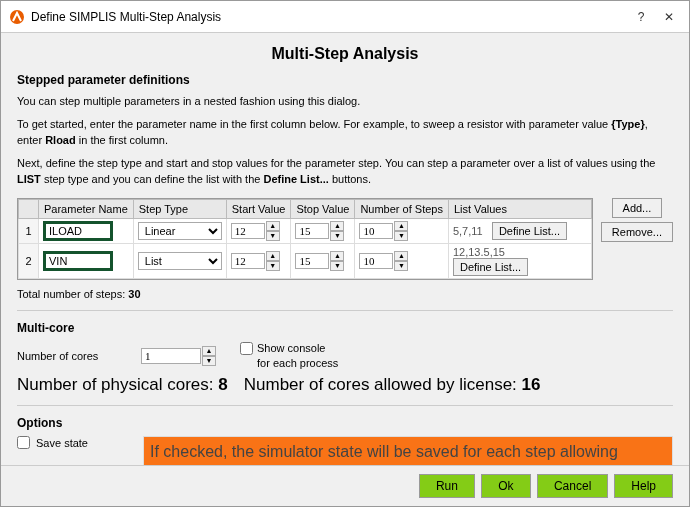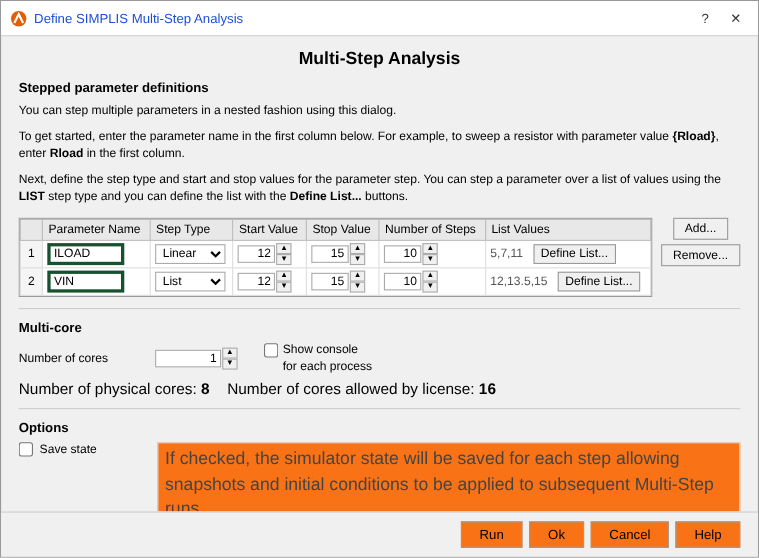--- a/index.html
+++ b/index.html
@@ -36,21 +36,21 @@
       height: 16px;
       margin-right: 6px;
       display: flex;
       align-items: center;
       justify-content: center;
     }
     .title-bar-icon svg { width: 16px; height: 16px; }
     .title-bar-title {
       flex: 1;
       font-size: 12px;
-      color: #1d4ed8;
+      color: #000000;
     }
     .title-bar-controls {
       display: flex;
       gap: 4px;
     }
     .title-bar-btn {
       width: 24px;
       height: 20px;
       border: none;
       background: transparent;
@@ -148,21 +148,22 @@
     .spinner-group {
       display: flex;
       align-items: center;
     }
     .spinner-input {
       border: 1px solid #aaa;
       padding: 1px 3px;
       font-size: 11px;
       width: 34px;
       background: #fff;
-      text-align: right;
+      text-align: left;
+      font-family: Liberation Serif, serif;
     }
     .spinner-btns {
       display: flex;
       flex-direction: column;
       margin-left: 1px;
     }
     .spinner-btn {
       width: 14px;
       height: 10px;
       border: 1px solid #aaa;
@@ -173,21 +174,21 @@
       align-items: center;
       justify-content: center;
       padding: 0;
       line-height: 1;
     }
     select.step-type {
       font-size: 11px;
       border: 1px solid #aaa;
       background: #fff;
       padding: 1px 2px;
-      width: 64px;
+      width: 84px;
     }
     .define-list-btn {
       padding: 2px 6px;
       font-size: 11px;
       border: 1px solid #999;
       background: #f0f0f0;
       cursor: pointer;
       white-space: nowrap;
     }
     .total-steps {
@@ -207,21 +208,21 @@
     .multicore-row {
       display: flex;
       align-items: center;
       gap: 24px;
     }
     .multicore-label {
       font-size: 11px;
       min-width: 100px;
     }
     .cores-info {
-      font-size: 14px;
+      font-size: 17px;
       display: flex;
       gap: 16px;
     }
     .checkbox-group {
       display: flex;
       align-items: flex-start;
       gap: 4px;
     }
     .checkbox-group input[type=checkbox] {
       margin-top: 1px;
@@ -263,21 +264,21 @@
       justify-content: flex-end;
       gap: 6px;
       padding: 8px 16px;
       border-top: 1px solid #ccc;
       background: #f0f0f0;
     }
     .footer-btn {
       padding: 4px 16px;
       font-size: 12px;
       border: 1px solid #999;
-      background: #f97316;
+      background: #84cc16;
       cursor: pointer;
       min-width: 50px;
     }
     .list-values-text {
       font-size: 11px;
       color: #555;
     }
   </style>
 </head>
 <body>
@@ -300,21 +301,21 @@
 
   <div class="content">
 
     <div class="dialog-title">Multi-Step Analysis</div>
 
     <div>
       <span class="section-header">Stepped parameter definitions</span>
     </div>
     <div class="description-text">You can step multiple parameters in a nested fashion using this dialog.</div>
     <div class="description-text">
-      To get started, enter the parameter name in the first column below. For example, to sweep a resistor with parameter value <em>{Rload}</em>, enter <em>Rload</em> in the first column.
+      To get started, enter the parameter name in the first column below. For example, to sweep a resistor with parameter value <em>{Type}</em>, enter <em>Rload</em> in the first column.
     </div>
     <div class="description-text">
       Next, define the step type and start and stop values for the parameter step. You can step a parameter over a list of values using the <em>LIST</em> step type and you can define the list with the <em>Define List...</em> buttons.
     </div>
 
     <div class="table-area">
       <div class="param-table">
         <table>
           <thead>
             <tr>
@@ -424,20 +425,24 @@
             </tr>
           </tbody>
         </table>
       </div>
       <div class="row-add-remove">
         <button class="action-btn">Add...</button>
         <button class="action-btn">Remove...</button>
       </div>
     </div>
 
+    <div class="total-steps">
+      <span>Total number of steps:</span>
+      <strong>30</strong>
+    </div>
 
     <hr class="separator">
 
     <div class="multicore-section">
       <span class="section-header">Multi-core</span>
       <div class="multicore-row">
         <span class="multicore-label">Number of cores</span>
         <div class="spinner-group">
           <input type="text" class="spinner-input" value="1" style="width: 60px;">
           <div class="spinner-btns">

